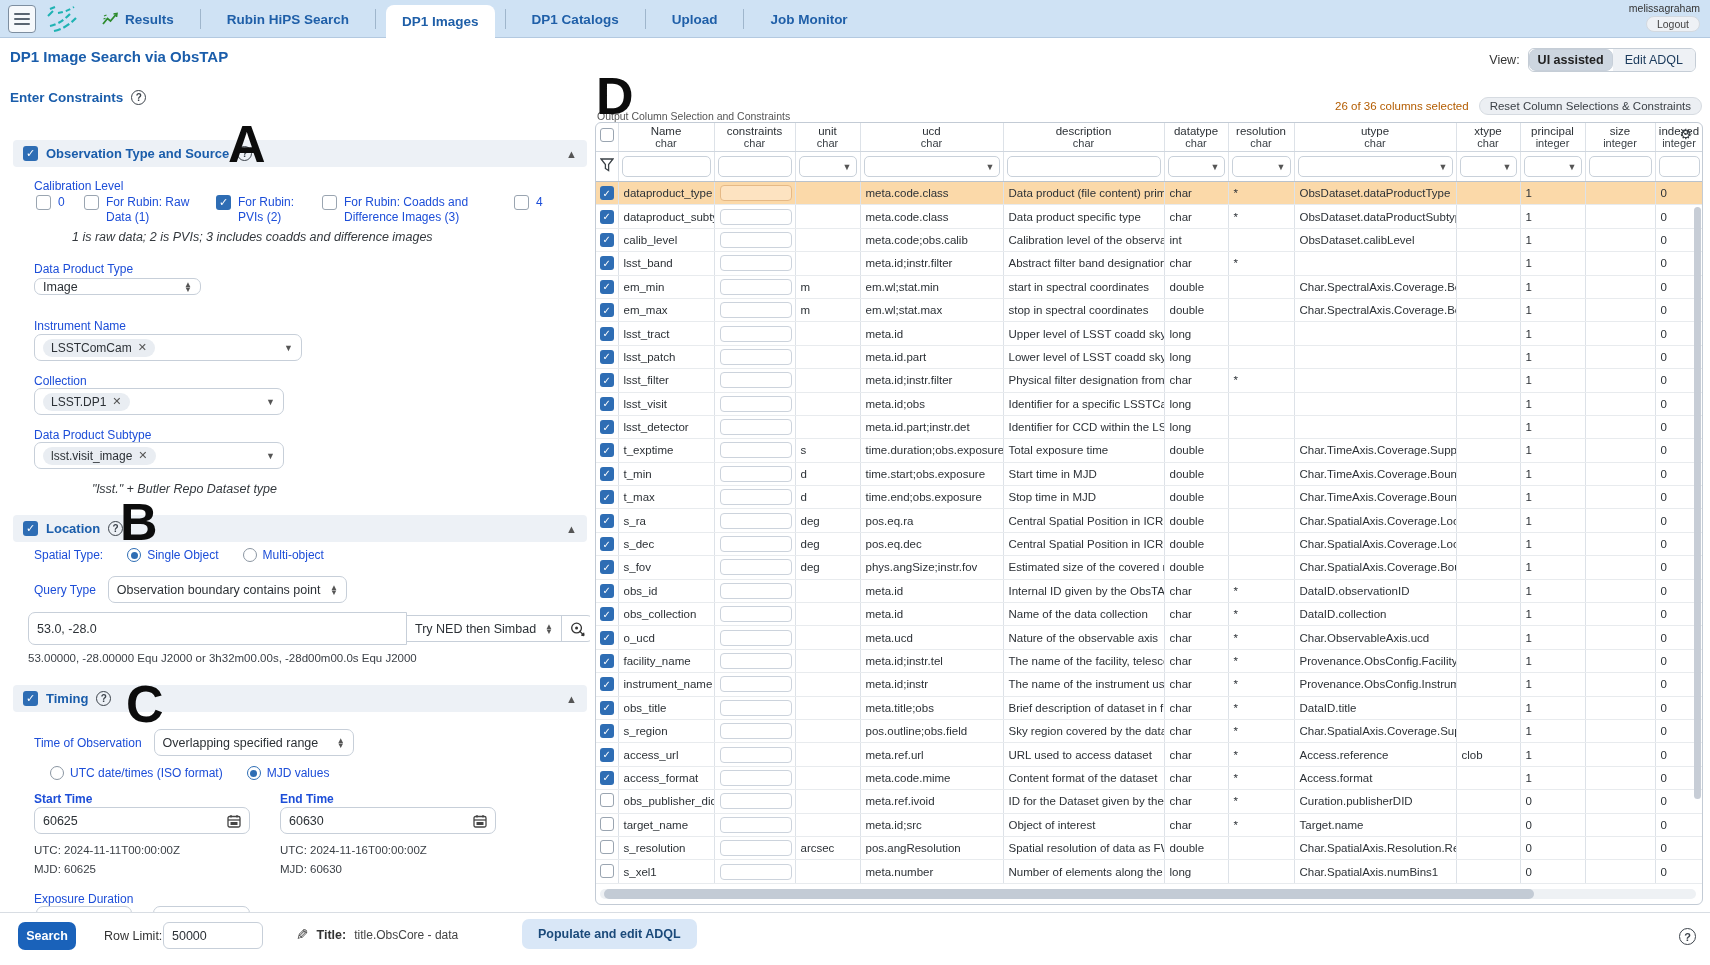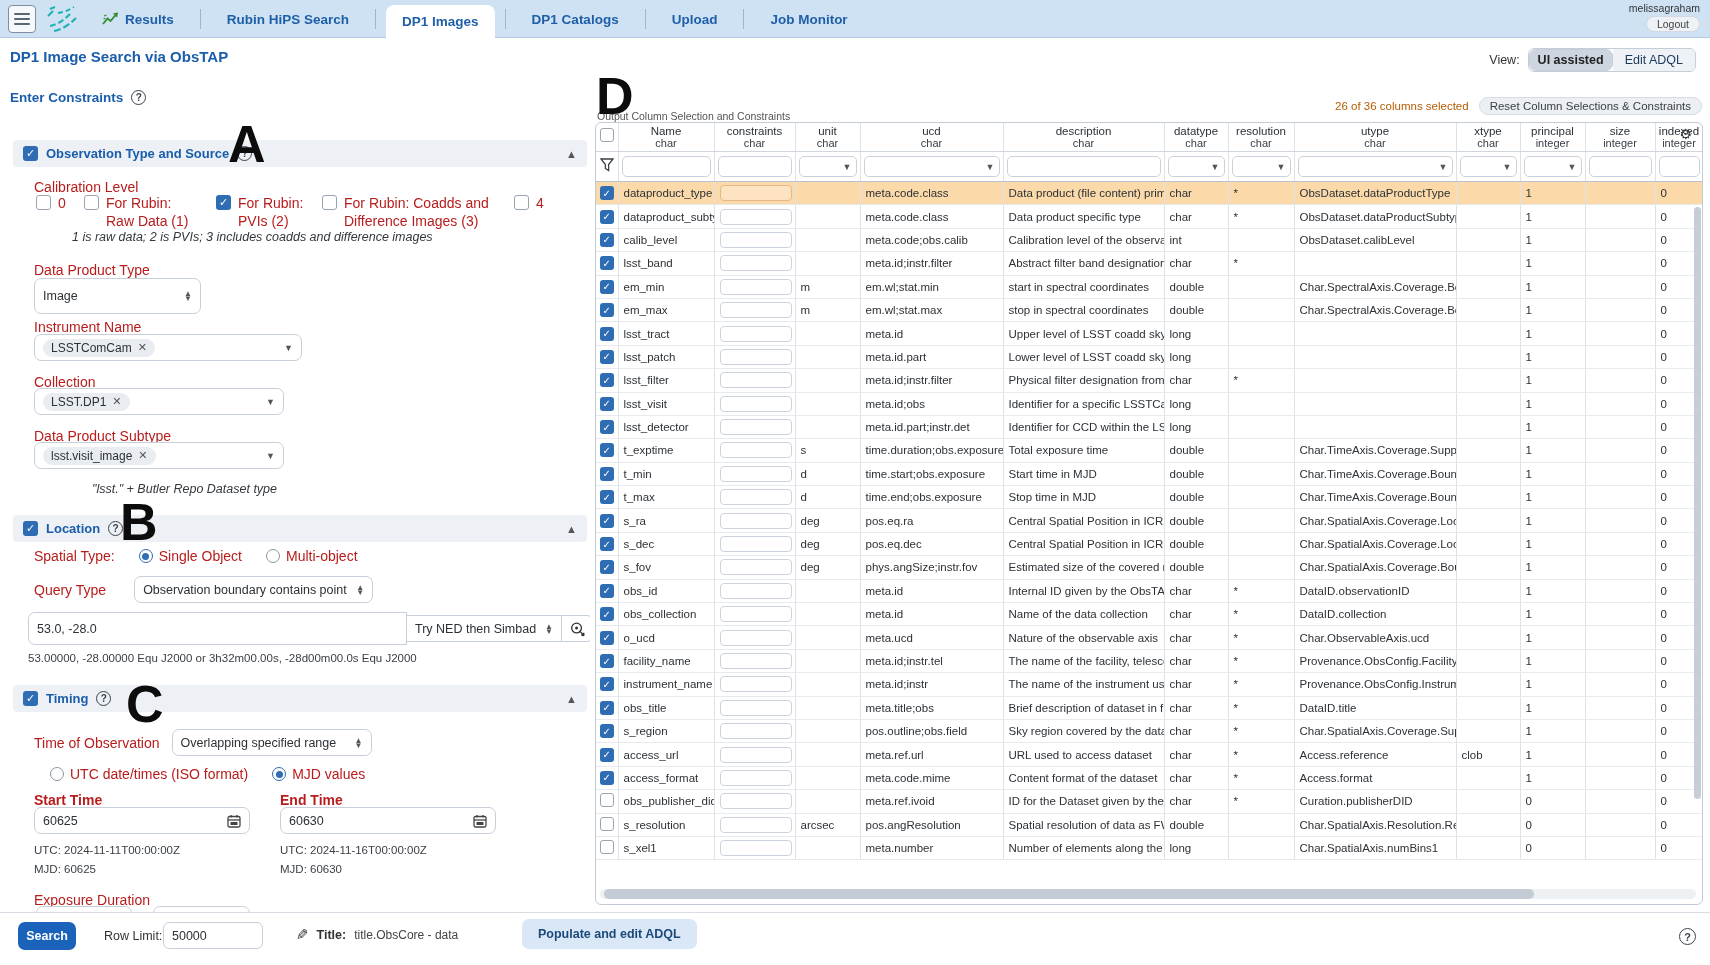--- a/index.html
+++ b/index.html
@@ -39,21 +39,21 @@
     color:#1a5dab; display:flex; gap:8px; align-items:center; }
   .qicon { display:inline-flex; width:15px; height:15px; border:1.4px solid #3c434b; border-radius:50%;
     font-size:10px; font-weight:bold; color:#3c434b; align-items:center; justify-content:center; cursor:pointer; }
   .secbar { position:absolute; left:3px; width:574px; height:27px; background:#edf1f6; border-radius:4px;
     display:flex; align-items:center; padding:0 10px; gap:8px; }
   .secbar .title { font-size:13px; font-weight:bold; color:#1a5dab; }
   .secbar .chev { margin-left:auto; color:#555; font-size:11px; cursor:pointer; }
   .cbx { width:15px; height:15px; border-radius:3px; background:#2e6db4; color:#fff; font-size:11px;
     display:inline-flex; align-items:center; justify-content:center; flex:0 0 15px; cursor:pointer; }
   .cbx.off { background:#fff; border:1px solid #9aa5b1; }
-  .lbl { font-size:14px; color:#b91c1c; }
+  .lbl { font-size:12px; color:#1d4ed8; }
   .note { font-size:12.5px; font-style:italic; color:#33383d; }
   .sel { background:#fff; border:1px solid #c7cfd9; border-radius:7px; font-size:12.5px; color:#2c3136;
     display:flex; align-items:center; padding:0 8px; cursor:pointer; }
   .caret2 { margin-left:auto; display:flex; flex-direction:column; line-height:5px; font-size:8px; color:#555; }
   .caret1 { margin-left:auto; font-size:9px; color:#555; }
   .chip { background:#e9edf2; border-radius:10px; padding:2px 8px; font-size:12px; color:#2c3136;
     display:inline-flex; gap:6px; align-items:center; }
   .chip .x { font-size:11px; color:#555; cursor:pointer; }
   .radio { width:14px; height:14px; border-radius:50%; border:1.5px solid #8b96a2; display:inline-block;
     position:relative; flex:0 0 14px; cursor:pointer; }
@@ -206,21 +206,21 @@
         <span class="lbl" style="line-height: 1.25;">For Rubin: Coadds and Difference Images (3)</span>
       </span>
       <span style="display: flex; gap: 7px; width: 34px; align-items: flex-start;">
         <span class="cbx off"></span>
         <span class="lbl" style="line-height: 1.25;">4</span>
       </span>
     </div>
   <div class="abs note" style="left:62px; top:146px;">1 is raw data; 2 is PVIs; 3 includes coadds and difference images</div>
 
   <div class="abs lbl" style="left:24px; top:178px;">Data Product Type</div>
-  <div class="abs sel" style="left:24px; top:194px; width:167px; height:36px;">
+  <div class="abs sel" style="left:24px; top:194px; width:167px; height:17px;">
     <span>Image</span>
     <span class="caret2">
         <span>▲</span>
         <span>▼</span>
       </span>
   </div>
 
   <div class="abs lbl" style="left:24px; top:235px;">Instrument Name</div>
   <div class="abs sel" style="left:24px; top:250px; width:268px; height:27px;">
     <span class="chip">
@@ -261,21 +261,21 @@
       <span class="radio on"></span>
         <span class="lbl">Single Object</span>
     </span>
     <span style="display:flex; align-items:center; gap:6px; margin-left:14px;">
       <span class="radio"></span>
         <span class="lbl">Multi-object</span>
     </span>
   </div>
   <div class="abs" style="left:24px; top:492px; display:flex; align-items:center; gap:12px;">
     <span class="lbl">Query Type</span>
-    <span class="sel" style="width:239px; height:27px;margin-left:16px;">
+    <span class="sel" style="width:239px; height:27px;">
       <span>Observation boundary contains point</span>
       <span class="caret2">
           <span>▲</span>
           <span>▼</span>
         </span>
     </span>
   </div>
   <div class="abs" style="left:18px; top:528px; display:flex; align-items:center; gap:0; width:566px;">
     <span class="inputbox" style="flex:1; height:33px; border-radius:7px 0 0 7px;">
       <span>53.0, -28.0</span>
@@ -944,20 +944,37 @@
           <td>char</td>
           <td>*</td>
           <td>Curation.publisherDID</td>
           <td></td>
           <td>0</td>
           <td></td>
           <td>0</td>
         </tr>
         <tr class="data-row">
           <td class="ck-cell"><span class="cbx sm off"></span></td>
+          <td>target_name</td>
+          <td>
+            <span class="c-input" style="display: block;"></span>
+          </td>
+          <td></td>
+          <td>meta.id;src</td>
+          <td>Object of interest</td>
+          <td>char</td>
+          <td>*</td>
+          <td>Target.name</td>
+          <td></td>
+          <td>0</td>
+          <td></td>
+          <td>0</td>
+        </tr>
+        <tr class="data-row">
+          <td class="ck-cell"><span class="cbx sm off"></span></td>
           <td>s_resolution</td>
           <td>
             <span class="c-input" style="display: block;"></span>
           </td>
           <td>arcsec</td>
           <td>pos.angResolution</td>
           <td>Spatial resolution of data as FWHM</td>
           <td>double</td>
           <td></td>
           <td>Char.SpatialAxis.Resolution.Refval.</td>

